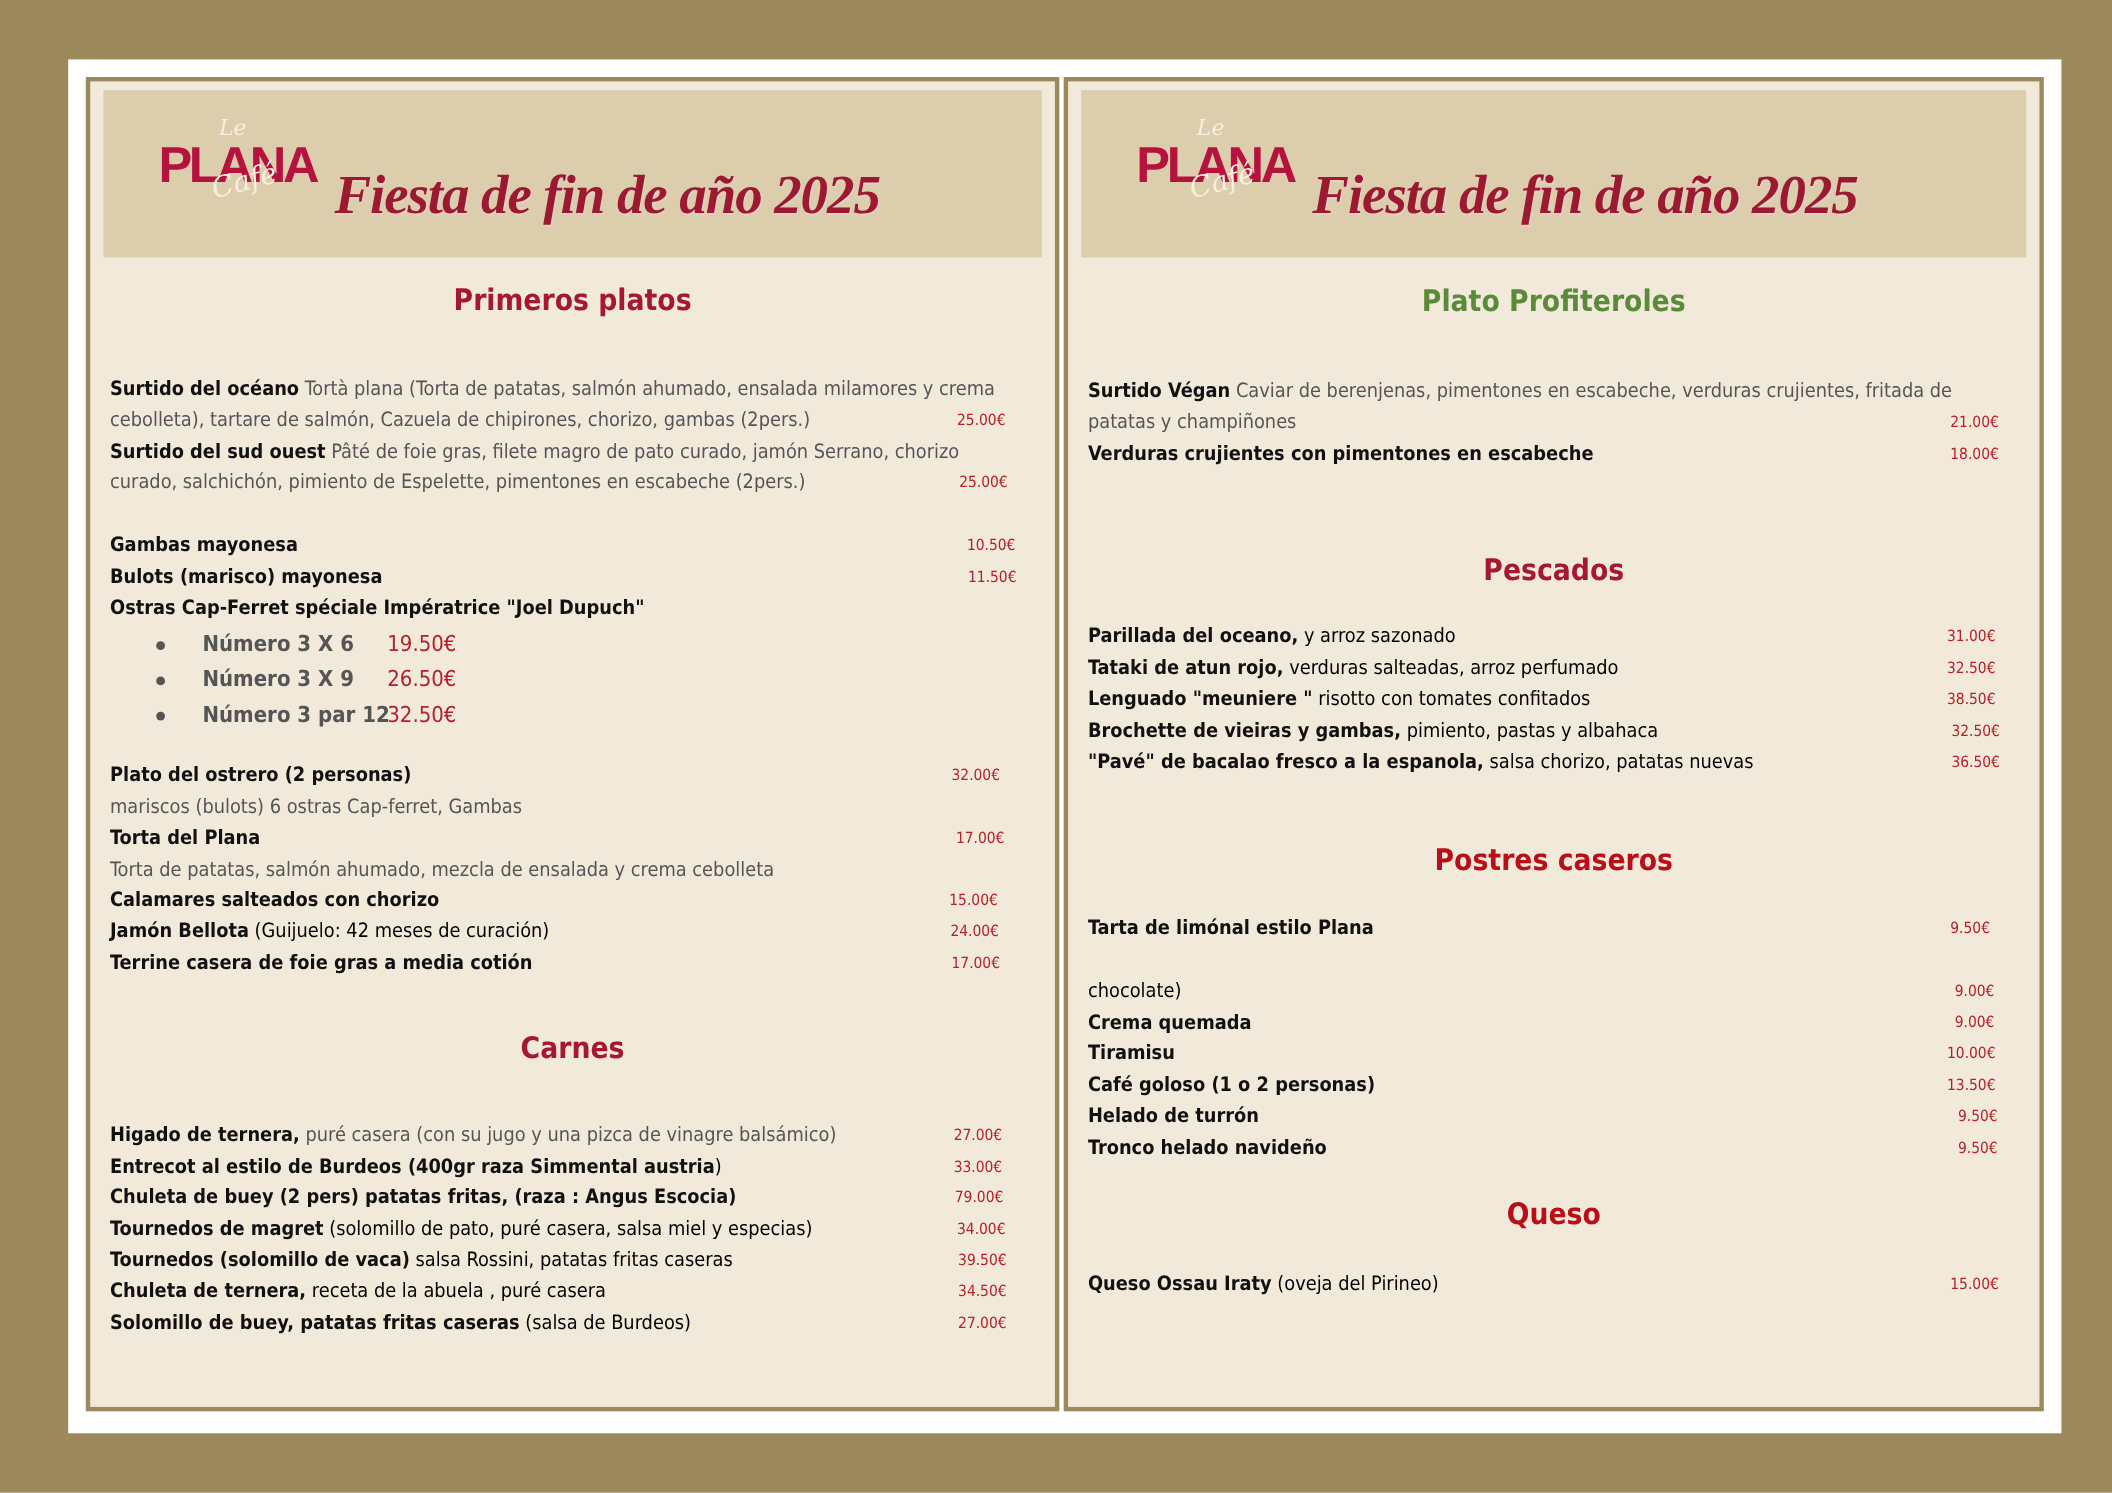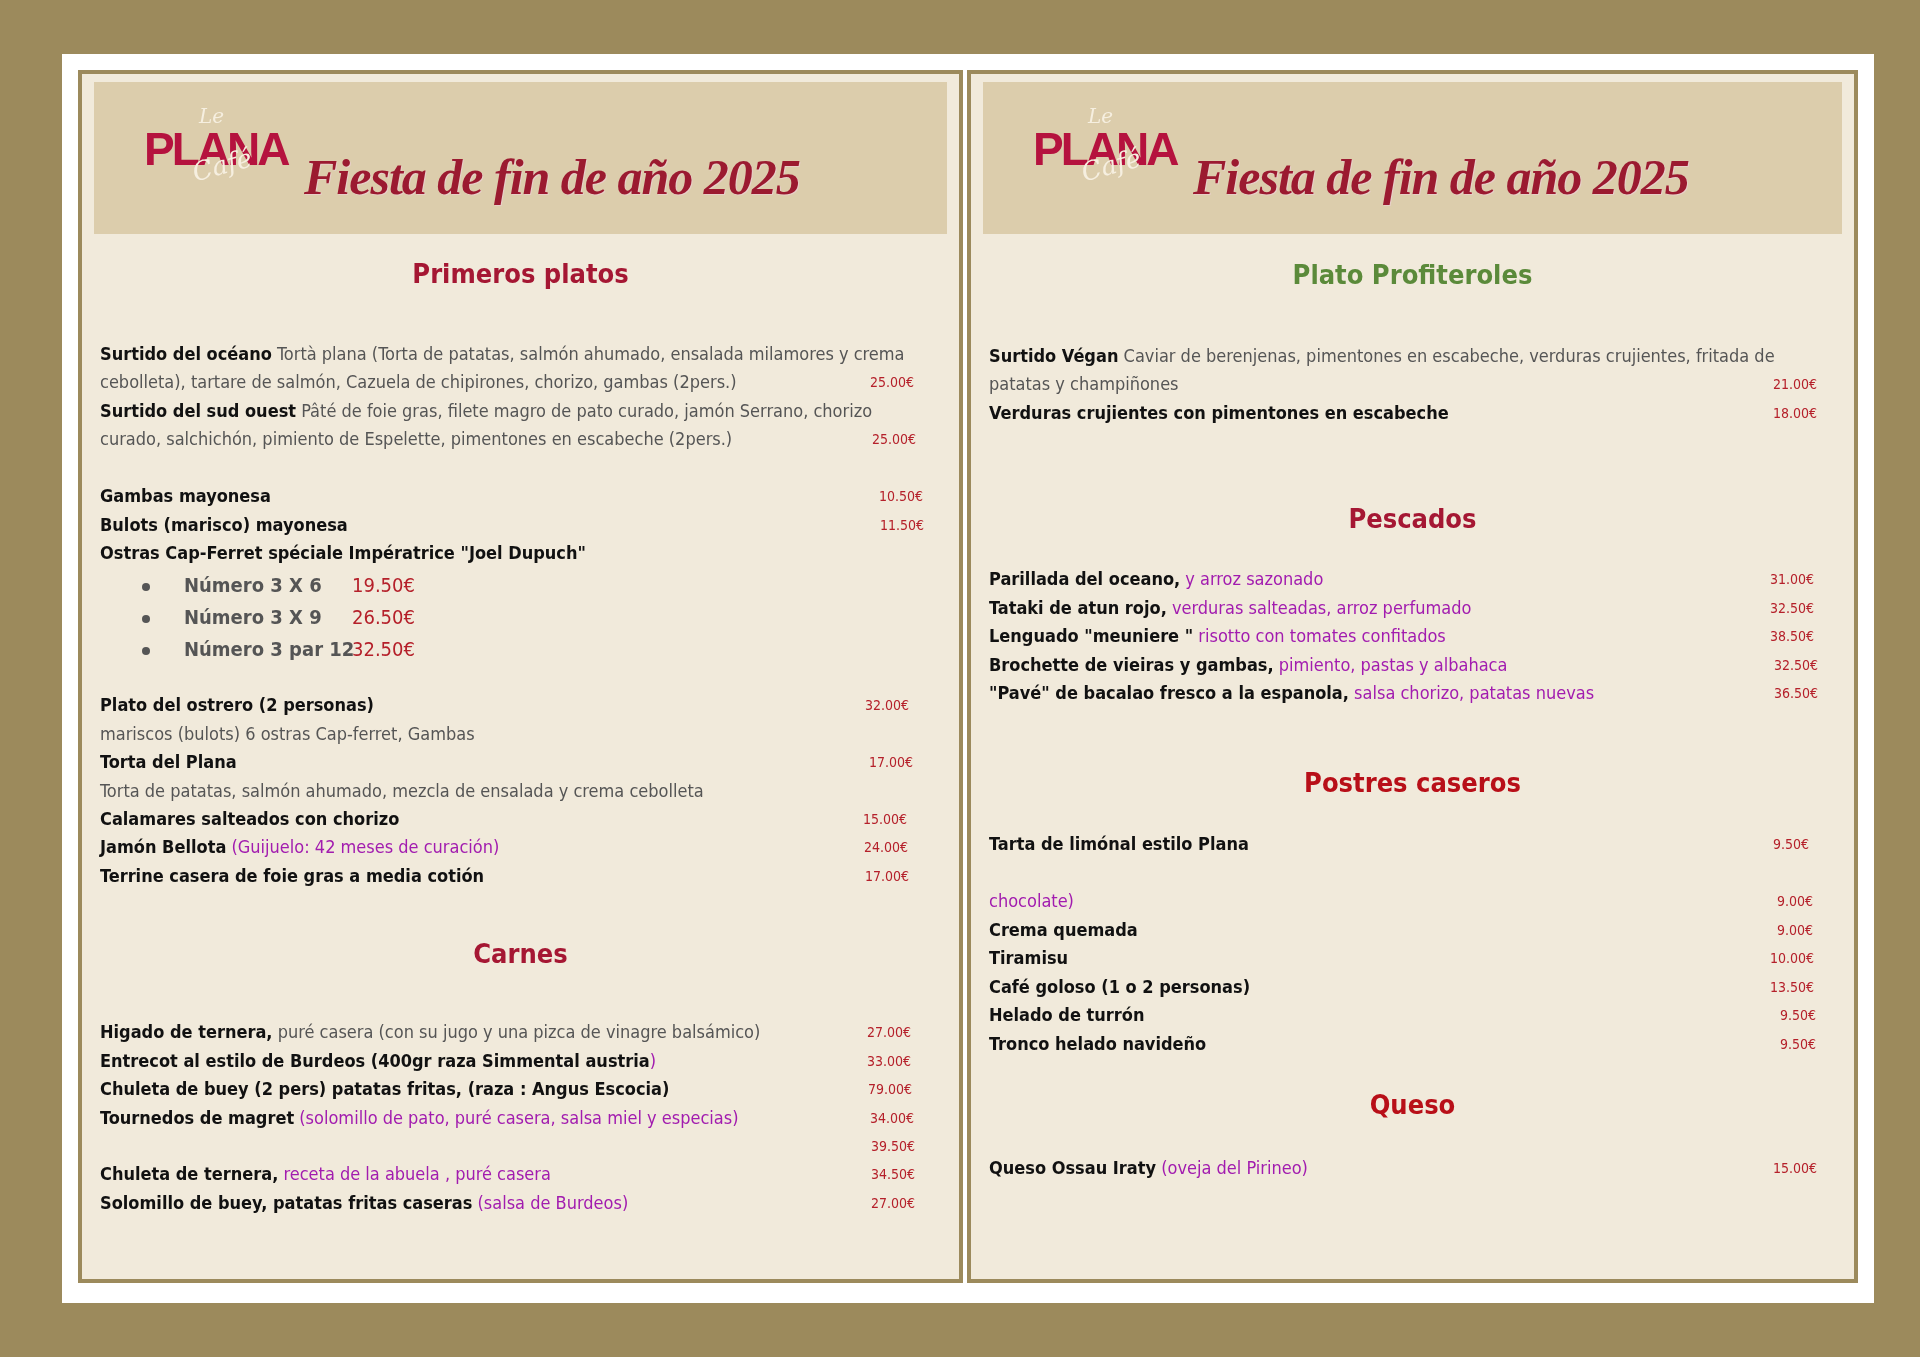--- a/index.html
+++ b/index.html
@@ -13,21 +13,21 @@
   .logo .plana{position:absolute;left:0;top:10px;font-family:"Liberation Sans",sans-serif;font-weight:bold;font-size:46px;letter-spacing:-3px;color:#b5123e;}
   .logo .le{position:absolute;left:55px;top:-8px;font-family:"DejaVu Serif",serif;font-style:italic;font-size:20px;color:#f6efe0;}
   .logo .cafe{position:absolute;left:48px;top:38px;font-family:"DejaVu Serif",serif;font-style:italic;font-size:26px;color:#f6efe0;transform:rotate(-15deg);}
   .title{position:absolute;left:210px;top:66px;font-family:Liberation Serif, serif;font-style:italic;font-weight:bold;font-size:50px;color:#9b1a30;letter-spacing:-1px;text-shadow:1px 1px 0 #e8cfc9;}
   .sec-title{position:absolute;left:0;right:0;text-align:center;font-weight:bold;font-size:27px;color:#a51733;}
   .sec-title.green{color:#5b8a3a;}
   .sec-title.red{color:#b80f18;}
   .row{position:absolute;left:18px;font-size:18px;color:#111;white-space:nowrap;line-height:28px;}
   .row b{font-weight:bold;}
   .row .desc{color:#555;font-weight:normal;}
-  .row .d2{color:#a21caf;font-weight:normal;}
+  .row .d2{color:#000000;font-weight:normal;}
   .price{position:absolute;font-size:14px;color:#b5202a;line-height:28px;}
   .bullet{position:absolute;font-size:20px;color:#555;font-weight:bold;line-height:28px;}
   .bullet .dot{display:inline-block;width:8px;height:8px;border-radius:50%;background:#555;margin-right:34px;vertical-align:middle;}
   .bullet .bp{color:#b5202a;font-weight:normal;position:absolute;left:210px;}
 </style>
 </head>
 <body>
 
 <div class="sheet">
 
@@ -79,20 +79,21 @@
     <div class="sec-title" style="top:864px">Carnes</div>
 
     <div class="row" style="top:944px"><b>Higado de ternera,</b><span class="desc"> puré casera (con su jugo y una pizca de vinagre balsámico)</span></div>
     <div class="price" style="top:944px;left:785px">27.00€</div>
     <div class="row" style="top:973px"><b>Entrecot al estilo de  Burdeos (400gr raza Simmental austria</b><span class="d2">)</span></div>
     <div class="price" style="top:973px;left:785px">33.00€</div>
     <div class="row" style="top:1001px"><b>Chuleta de buey  (2 pers) patatas fritas, (raza : Angus Escocia)</b></div>
     <div class="price" style="top:1001px;left:786px">79.00€</div>
     <div class="row" style="top:1030px"><b>Tournedos de magret</b><span class="d2"> (solomillo de pato, puré casera, salsa miel y especias)</span></div>
     <div class="price" style="top:1030px;left:788px">34.00€</div>
+    <div class="row" style="top:1058px"><b>Tournedos (solomillo de vaca)</b><span class="d2"> salsa Rossini, patatas fritas caseras</span></div>
     <div class="price" style="top:1058px;left:789px">39.50€</div>
     <div class="row" style="top:1086px"><b>Chuleta de ternera,</b><span class="d2"> receta de la abuela , puré casera</span></div>
     <div class="price" style="top:1086px;left:789px">34.50€</div>
     <div class="row" style="top:1115px"><b>Solomillo de buey, patatas fritas caseras</b><span class="d2"> (salsa de Burdeos)</span></div>
     <div class="price" style="top:1115px;left:789px">27.00€</div>
   </div>
 
   <div class="panel right">
     <div class="hdr">
       <div class="logo">

